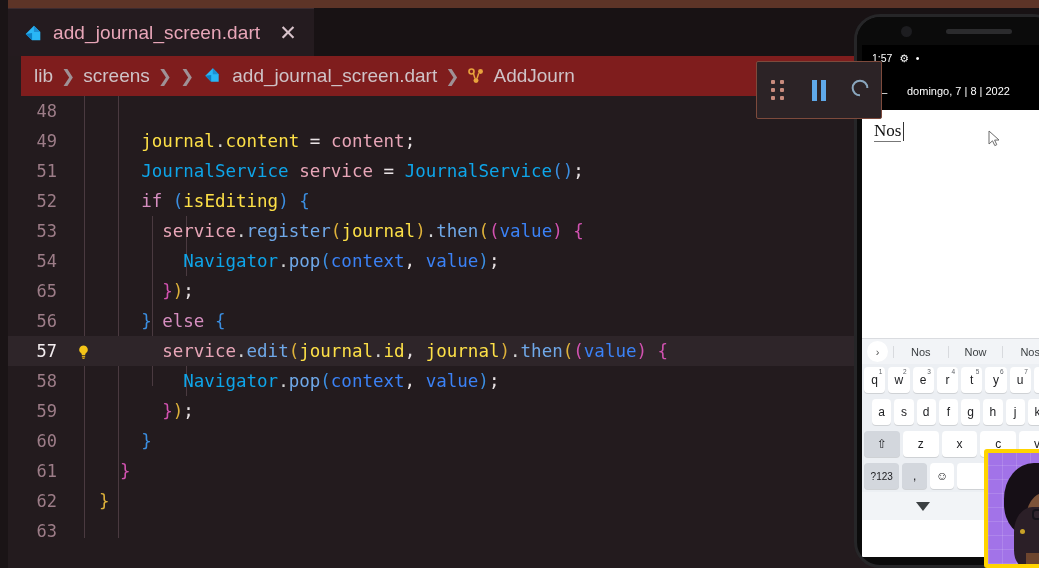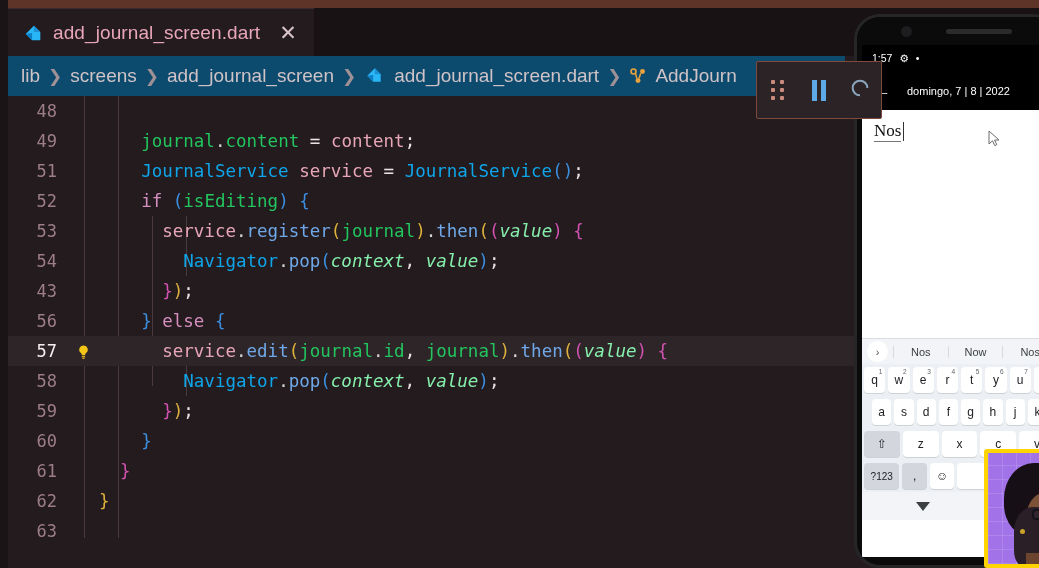--- a/index.html
+++ b/index.html
@@ -37,22 +37,22 @@
   .tab-close {
     font-size: 21px; color: #d8c3cb; margin-left: 10px; line-height: 1;
     font-weight: 300; cursor: pointer;
   }
 
   
   .dart-ico { width: 22px; height: 22px; flex: 0 0 auto; }
 
   
   .breadcrumb {
-    position: absolute; left: 0; top: 56px; width: 837px; height: 40px;
-    background: #0c4a6e;
+    position: absolute; left: 13px; top: 56px; width: 837px; height: 40px;
+    background: #7f1d1d;
     display: flex; align-items: center;
     padding-left: 13px; gap: 8px;
     white-space: nowrap; overflow: hidden;
   }
   .bc-seg { font-size: 19px; color: #cfc3c7; display: flex; align-items: center; gap: 8px; }
   .bc-sep { color: #9f9196; font-size: 17px; }
   .bc-ico-class { width: 18px; height: 18px; }
 
   
   .editor {
@@ -71,27 +71,27 @@
     width: 62px; flex: 0 0 62px; text-align: right;
     color: #9d7d88; font-size: 17px; padding-right: 13px;
     font-family: "DejaVu Sans Mono", monospace;
   }
   .code-row.active .gutter { color: #f4eef0; font-weight: normal; }
   .bulb { width: 26px; flex: 0 0 26px; text-align: center; }
   .bulb svg { vertical-align: middle; }
   .code-text { flex: 1 1 auto; padding-left: 3px; }
 
   
-  .t-ident  { color: #22c55e; }
+  .t-ident  { color: #fde047; }
   .t-class  { color: #0ea5e9; }
   .t-var    { color: #e8a6b8; }
   .t-op     { color: #e8e2e4; }
   .t-method { color: #6fa8e8; }
   .t-kw     { color: #d68ec0; }
-  .t-param  { color: #86efac; font-style: italic; }
+  .t-param  { color: #3b82f6; }
   .t-punc   { color: #d4d4d4; }
   .b1 { color: #ddb13a; }
   .b2 { color: #d152b0; }
   .b3 { color: #3b8ee0; }
   .t-sc { color: #e8e2e4; }
 
   
   .guides { position: absolute; left: 0; top: 0; width: 1039px; height: 472px; pointer-events: none; }
   .guide { position: absolute; width: 1px; background: #4a3a40; }
 
@@ -240,23 +240,20 @@
 
   <div class="breadcrumb">
     <span class="bc-seg">
       <span>lib</span>
     </span>
     <span class="bc-sep">❯</span>
     <span class="bc-seg">
       <span>screens</span>
     </span>
     <span class="bc-sep">❯</span>
-    <span class="bc-seg">
-      <span>add_journal_screen</span>
-    </span>
     <span class="bc-sep">❯</span>
     <span class="bc-seg">
       <span class="dart-ico">
         <svg viewBox="0 0 24 24" width="20" height="20">
           <path d="M4 13 L13 4 L20 11 L20 20 L11 20 Z" fill="#29b6f6"></path>
           <path d="M4 13 L11 20 L11 12 Z" fill="#0d7fc4"></path>
           <path d="M13 4 L20 11 L13 11 Z" fill="#1d8fd4"></path>
         </svg>
       </span>
       <span>add_journal_screen.dart</span>
@@ -283,21 +280,21 @@
       <div class="guide" style="left:178px; top:120px; height:60px;"></div>
       <div class="guide" style="left:178px; top:240px; height:60px;"></div>
     </div>
     <div id="code-lines">
         <div class="code-row"><div class="gutter">48</div><div class="bulb"></div><div class="code-text"></div></div>
         <div class="code-row"><div class="gutter">49</div><div class="bulb"></div><div class="code-text"><span class="t-punc">    </span><span class="t-ident">journal</span><span class="t-punc">.</span><span class="t-ident">content</span><span class="t-punc"> </span><span class="t-op">=</span><span class="t-punc"> </span><span class="t-var">content</span><span class="t-sc">;</span></div></div>
         <div class="code-row"><div class="gutter">51</div><div class="bulb"></div><div class="code-text"><span class="t-punc">    </span><span class="t-class">JournalService</span><span class="t-punc"> </span><span class="t-var">service</span><span class="t-punc"> </span><span class="t-op">=</span><span class="t-punc"> </span><span class="t-class">JournalService</span><span class="b3">()</span><span class="t-sc">;</span></div></div>
         <div class="code-row"><div class="gutter">52</div><div class="bulb"></div><div class="code-text"><span class="t-punc">    </span><span class="t-kw">if</span><span class="t-punc"> </span><span class="b3">(</span><span class="t-ident">isEditing</span><span class="b3">)</span><span class="t-punc"> </span><span class="b3">{</span></div></div>
         <div class="code-row"><div class="gutter">53</div><div class="bulb"></div><div class="code-text"><span class="t-punc">      </span><span class="t-var">service</span><span class="t-punc">.</span><span class="t-method">register</span><span class="b1">(</span><span class="t-ident">journal</span><span class="b1">)</span><span class="t-punc">.</span><span class="t-method">then</span><span class="b1">(</span><span class="b2">(</span><span class="t-param">value</span><span class="b2">)</span><span class="t-punc"> </span><span class="b2">{</span></div></div>
         <div class="code-row"><div class="gutter">54</div><div class="bulb"></div><div class="code-text"><span class="t-punc">        </span><span class="t-class">Navigator</span><span class="t-punc">.</span><span class="t-method">pop</span><span class="b3">(</span><span class="t-param">context</span><span class="t-sc">, </span><span class="t-param">value</span><span class="b3">)</span><span class="t-sc">;</span></div></div>
-        <div class="code-row"><div class="gutter">43</div><div class="bulb"></div><div class="code-text"><span class="t-punc">      </span><span class="b2">}</span><span class="b1">)</span><span class="t-sc">;</span></div></div>
+        <div class="code-row"><div class="gutter">65</div><div class="bulb"></div><div class="code-text"><span class="t-punc">      </span><span class="b2">}</span><span class="b1">)</span><span class="t-sc">;</span></div></div>
         <div class="code-row"><div class="gutter">56</div><div class="bulb"></div><div class="code-text"><span class="t-punc">    </span><span class="b3">}</span><span class="t-punc"> </span><span class="t-kw">else</span><span class="t-punc"> </span><span class="b3">{</span></div></div>
         <div class="code-row active"><div class="gutter">57</div><div class="bulb"><svg viewBox="0 0 16 16" width="17" height="17">
               <path d="M8 1.3a4 4 0 0 0-2.4 7.2c.5.4.8 1 .8 1.6v.4h3.2v-.4c0-.6.3-1.2.8-1.6A4 4 0 0 0 8 1.3z" fill="#f5c518"></path>
               <rect x="6.4" y="11.3" width="3.2" height="1.5" rx=".5" fill="#d9a814"></rect>
               <rect x="6.9" y="13.1" width="2.2" height="1.1" rx=".5" fill="#d9a814"></rect>
             </svg></div><div class="code-text"><span class="t-punc">      </span><span class="t-var">service</span><span class="t-punc">.</span><span class="t-method">edit</span><span class="b1">(</span><span class="t-ident">journal</span><span class="t-punc">.</span><span class="t-ident">id</span><span class="t-sc">, </span><span class="t-ident">journal</span><span class="b1">)</span><span class="t-punc">.</span><span class="t-method">then</span><span class="b1">(</span><span class="b2">(</span><span class="t-param">value</span><span class="b2">)</span><span class="t-punc"> </span><span class="b2">{</span></div></div>
         <div class="code-row"><div class="gutter">58</div><div class="bulb"></div><div class="code-text"><span class="t-punc">        </span><span class="t-class">Navigator</span><span class="t-punc">.</span><span class="t-method">pop</span><span class="b3">(</span><span class="t-param">context</span><span class="t-sc">, </span><span class="t-param">value</span><span class="b3">)</span><span class="t-sc">;</span></div></div>
         <div class="code-row"><div class="gutter">59</div><div class="bulb"></div><div class="code-text"><span class="t-punc">      </span><span class="b2">}</span><span class="b1">)</span><span class="t-sc">;</span></div></div>
         <div class="code-row"><div class="gutter">60</div><div class="bulb"></div><div class="code-text"><span class="t-punc">    </span><span class="b3">}</span></div></div>
         <div class="code-row"><div class="gutter">61</div><div class="bulb"></div><div class="code-text"><span class="t-punc">  </span><span class="b2">}</span></div></div>

